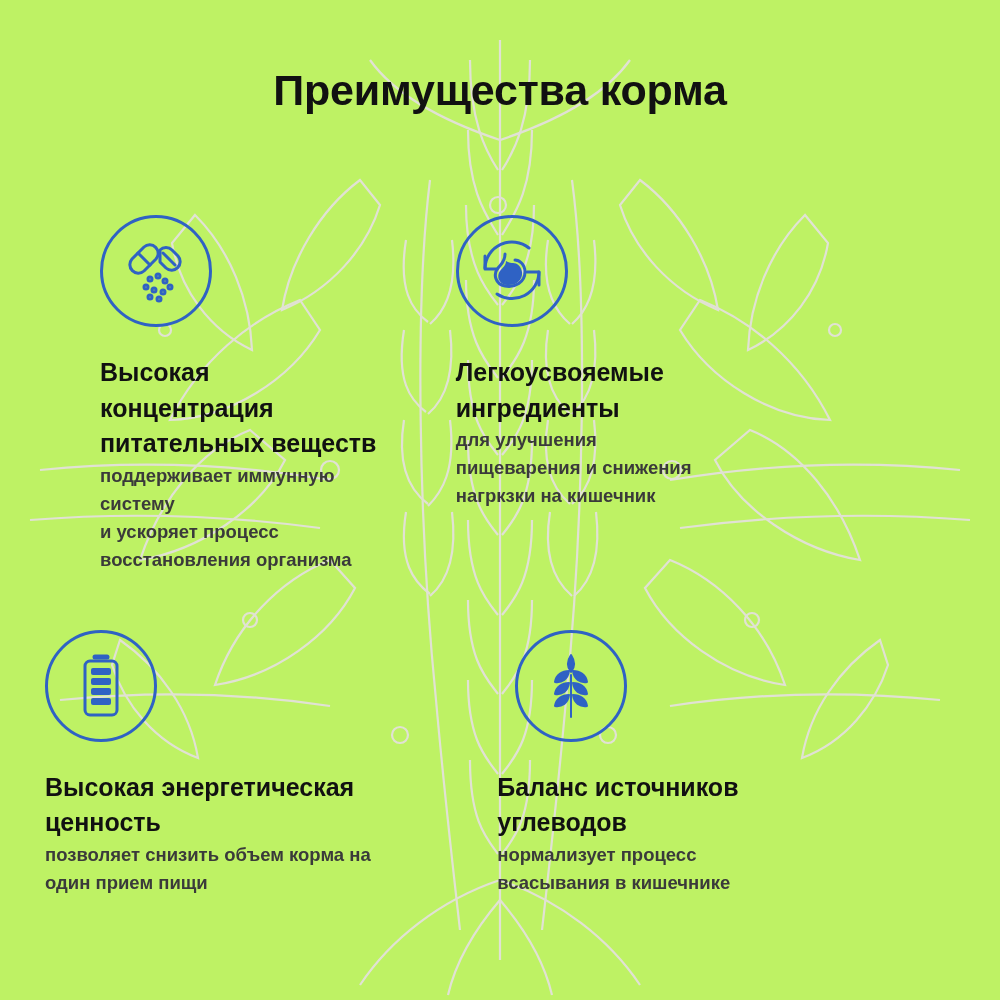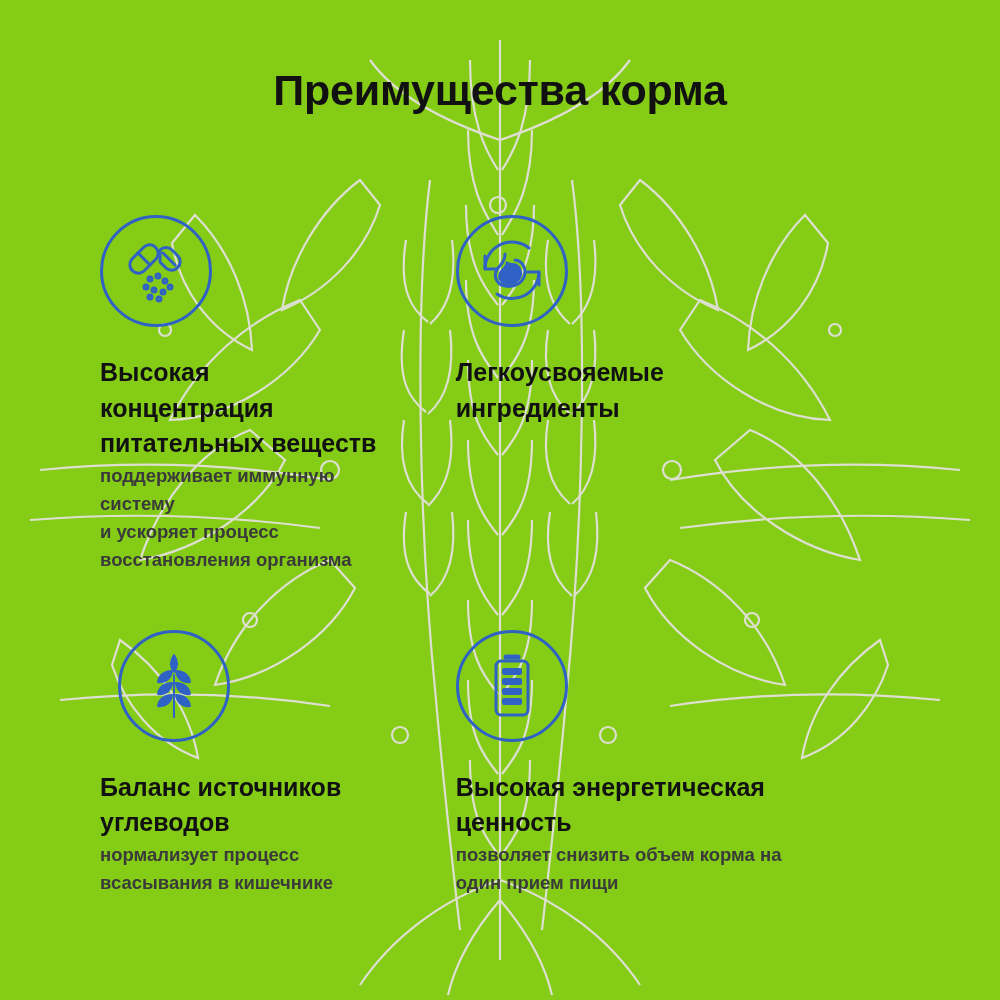--- a/index.html
+++ b/index.html
@@ -12,21 +12,21 @@
     background: #f0efeb;
     font-family: "Liberation Sans", sans-serif;
     overflow: hidden;
     position: relative;
   }
 
   #page {
     position: relative;
     width: 1000px;
     height: 1000px;
-    background: #84cc16;
+    background: #bef264;
     overflow: hidden;
   }
 
   
   .bg-pattern {
     position: absolute;
     inset: 0;
     pointer-events: none;
     z-index: 0;
   }
@@ -255,25 +255,49 @@
 
               <path d="M30 20 C30 28 26 30 23 34 C18 40 20 50 30 52 C40 54 50 48 50 38 C50 30 44 26 40 26"></path>
             </g>
 
             <path d="M31 27 C31 32 27 34 25 37 C21 43 24 50 32 51 C41 52 48 46 47 38 C46 32 42 29 38 29 C35 29 33 28 31 27 Z" fill="#2f62c4"></path>
             <path d="M28 22 L34 22 L34 28 L28 28 Z" fill="#2f62c4" opacity="0"></path>
           </svg>
         </div>
         <div class="feature-title nowrap-title">Легкоусвояемые
 ингредиенты</div>
+        <div class="feature-desc nowrap-desc">для улучшения
+пищеварения и снижения
+нагркзки на кишечник</div>
       </div>
 
     </div>
 
     <div class="row row-2">
+
+      <div class="cell right">
+        <div class="icon-wrap">
+          <svg width="52" height="74" viewBox="0 0 52 74" xmlns="http://www.w3.org/2000/svg">
+            <g stroke="#2f62c4" stroke-width="3" fill="none" stroke-linejoin="round">
+              <rect x="10" y="12" width="32" height="54" rx="5"></rect>
+              <path d="M20 8 L32 8" stroke-linecap="round" stroke-width="5"></path>
+            </g>
+            <g fill="#2f62c4">
+              <rect x="16" y="19" width="20" height="7" rx="2"></rect>
+              <rect x="16" y="29" width="20" height="7" rx="2"></rect>
+              <rect x="16" y="39" width="20" height="7" rx="2"></rect>
+              <rect x="16" y="49" width="20" height="7" rx="2"></rect>
+            </g>
+          </svg>
+        </div>
+        <div class="feature-title nowrap-title">Высокая энергетическая
+ценность</div>
+        <div class="feature-desc nowrap-desc">позволяет снизить объем корма на
+один прием пищи</div>
+      </div>
 
       <div class="cell">
         <div class="icon-wrap">
           <svg width="62" height="70" viewBox="0 0 62 70" xmlns="http://www.w3.org/2000/svg">
             <g fill="#2f62c4" stroke="#2f62c4" stroke-width="2" stroke-linecap="round" stroke-linejoin="round">
               <path d="M31 4 C27 10 27 16 31 21 C35 16 35 10 31 4 Z"></path>
               <path d="M31 24 L31 66" fill="none"></path>
               <path d="M29 20 C22 20 16 24 15 31 C22 32 28 28 29 20 Z"></path>
               <path d="M33 20 C40 20 46 24 47 31 C40 32 34 28 33 20 Z"></path>
               <path d="M29 32 C22 32 16 36 15 43 C22 44 28 40 29 32 Z"></path>
@@ -282,37 +306,16 @@
               <path d="M33 44 C40 44 46 48 47 55 C40 56 34 52 33 44 Z"></path>
             </g>
           </svg>
         </div>
         <div class="feature-title nowrap-title">Баланс источников
 углеводов</div>
         <div class="feature-desc nowrap-desc">нормализует процесс
 всасывания в кишечнике</div>
       </div>
 
-      <div class="cell right">
-        <div class="icon-wrap">
-          <svg width="52" height="74" viewBox="0 0 52 74" xmlns="http://www.w3.org/2000/svg">
-            <g stroke="#2f62c4" stroke-width="3" fill="none" stroke-linejoin="round">
-              <rect x="10" y="12" width="32" height="54" rx="5"></rect>
-              <path d="M20 8 L32 8" stroke-linecap="round" stroke-width="5"></path>
-            </g>
-            <g fill="#2f62c4">
-              <rect x="16" y="19" width="20" height="7" rx="2"></rect>
-              <rect x="16" y="29" width="20" height="7" rx="2"></rect>
-              <rect x="16" y="39" width="20" height="7" rx="2"></rect>
-              <rect x="16" y="49" width="20" height="7" rx="2"></rect>
-            </g>
-          </svg>
-        </div>
-        <div class="feature-title nowrap-title">Высокая энергетическая
-ценность</div>
-        <div class="feature-desc nowrap-desc">позволяет снизить объем корма на
-один прием пищи</div>
-      </div>
-
     </div>
 
   </div>
 </div>
 
 </body></html>

